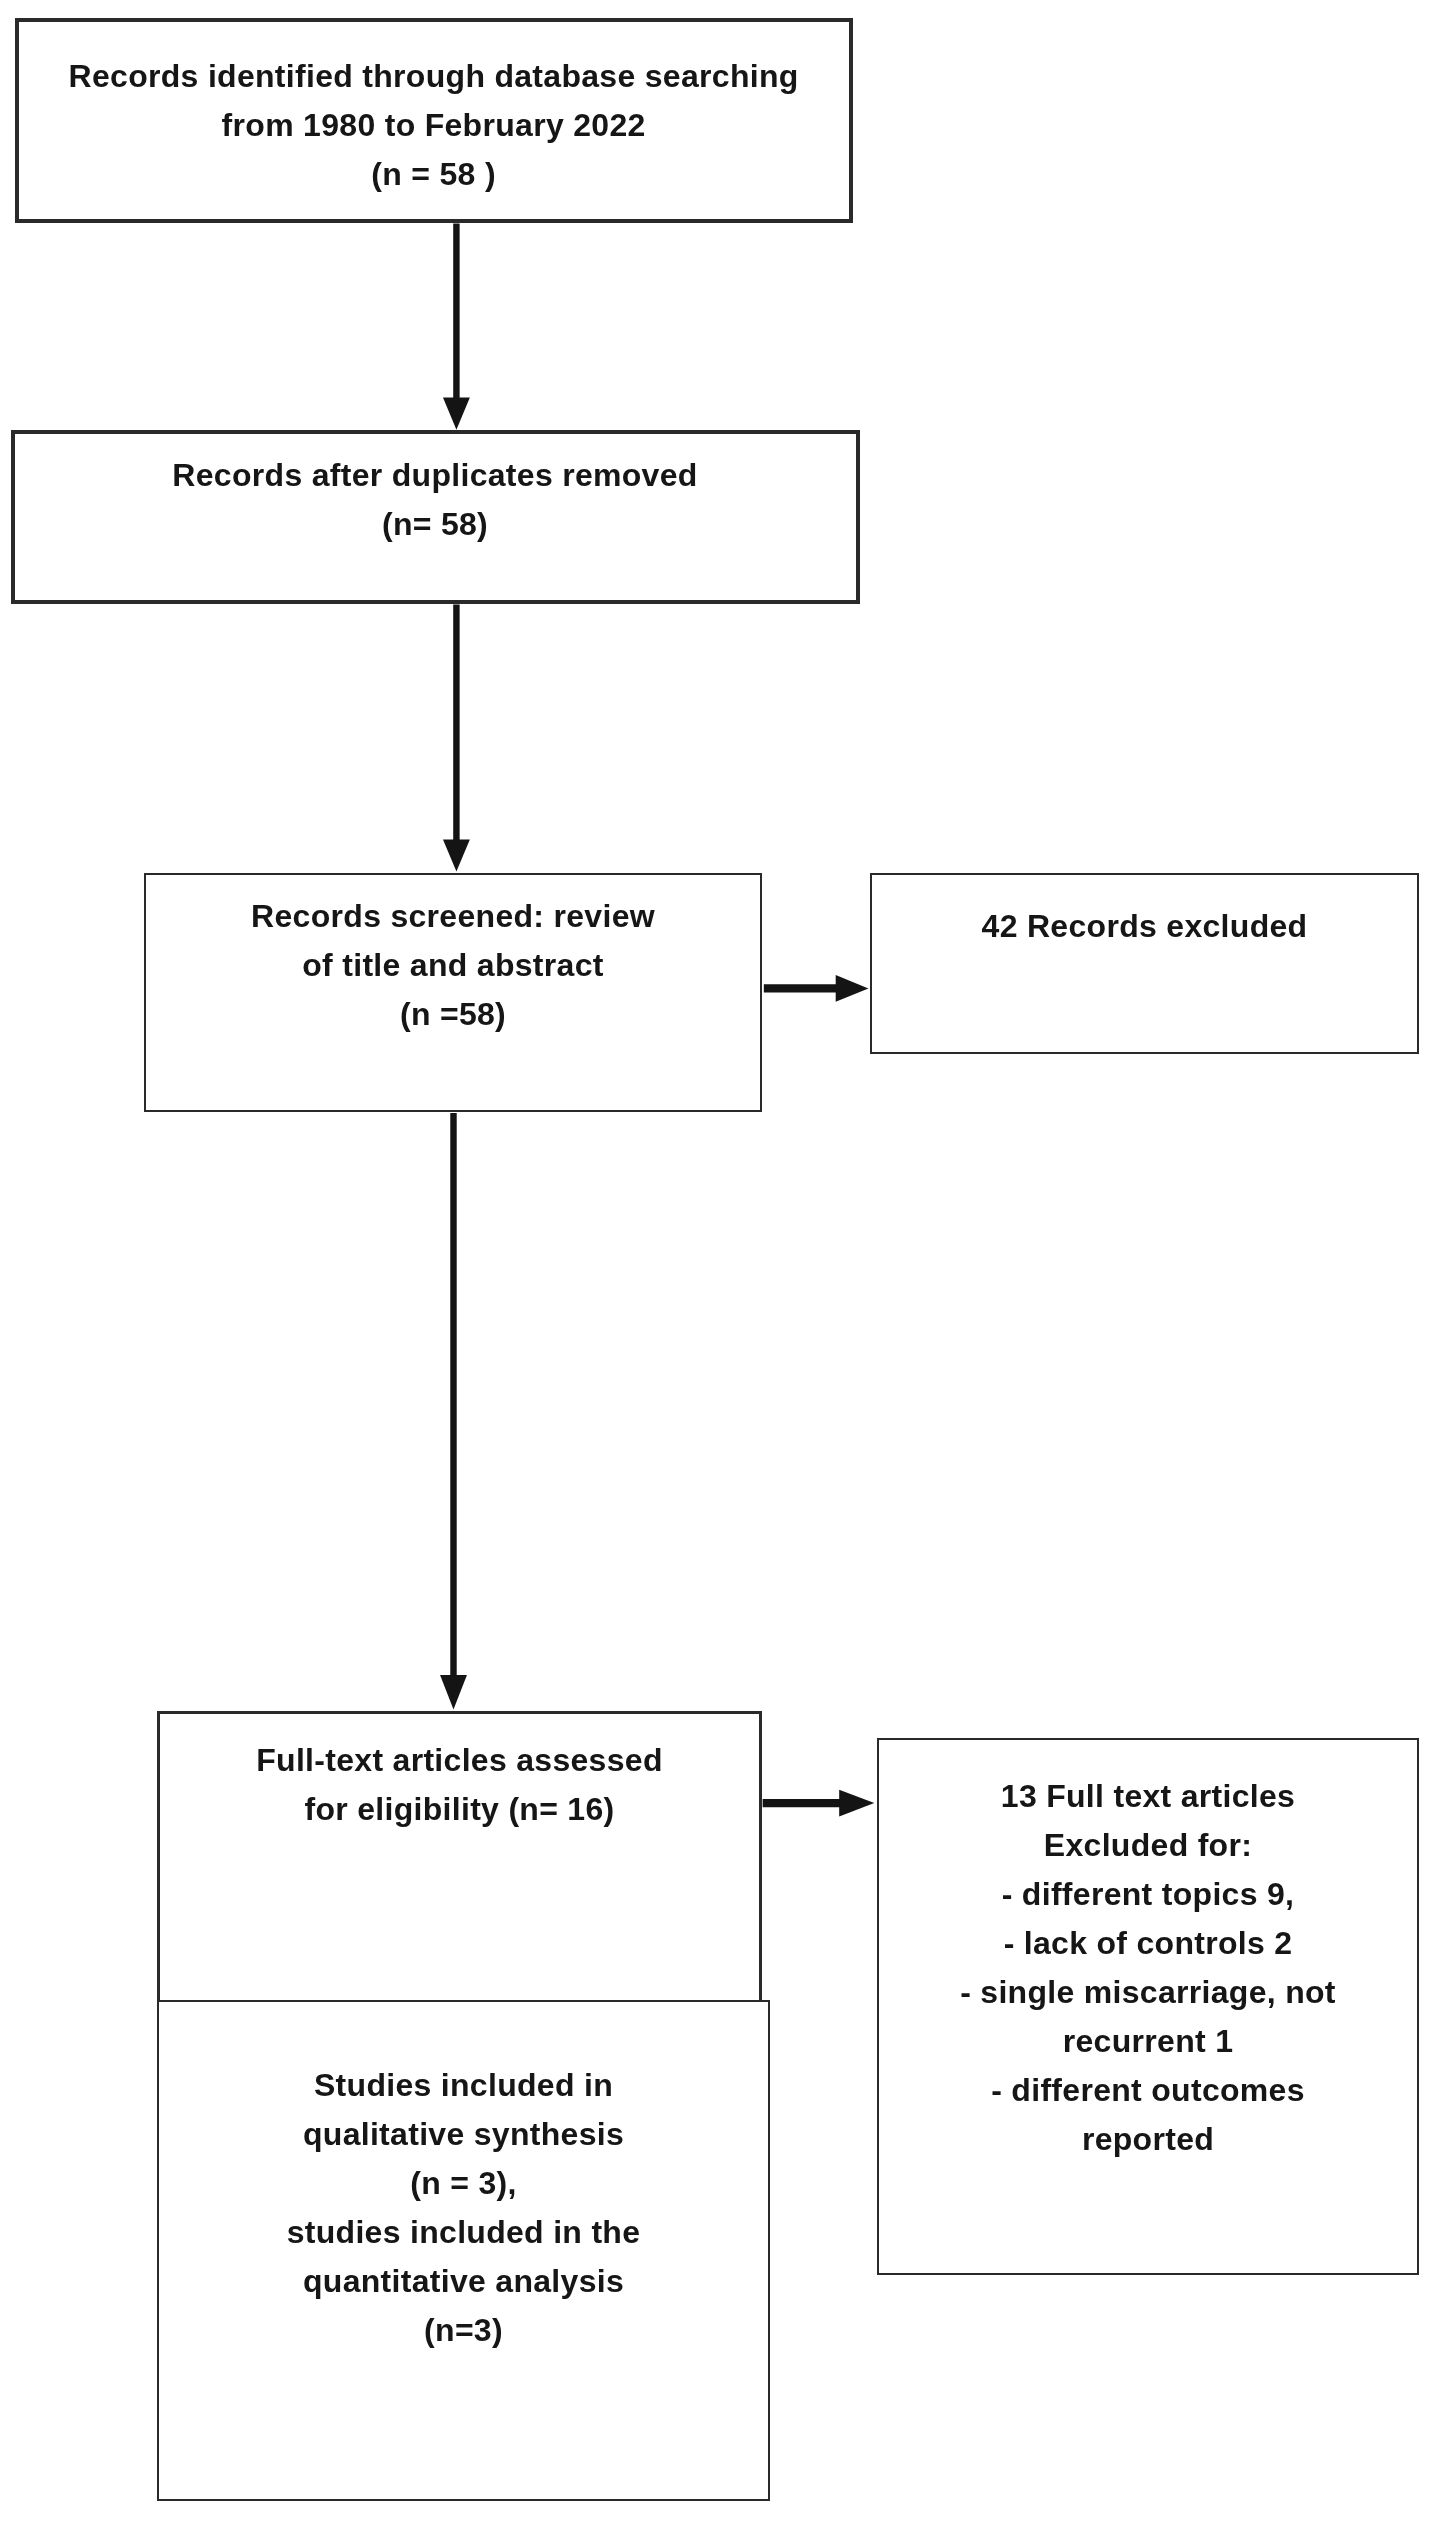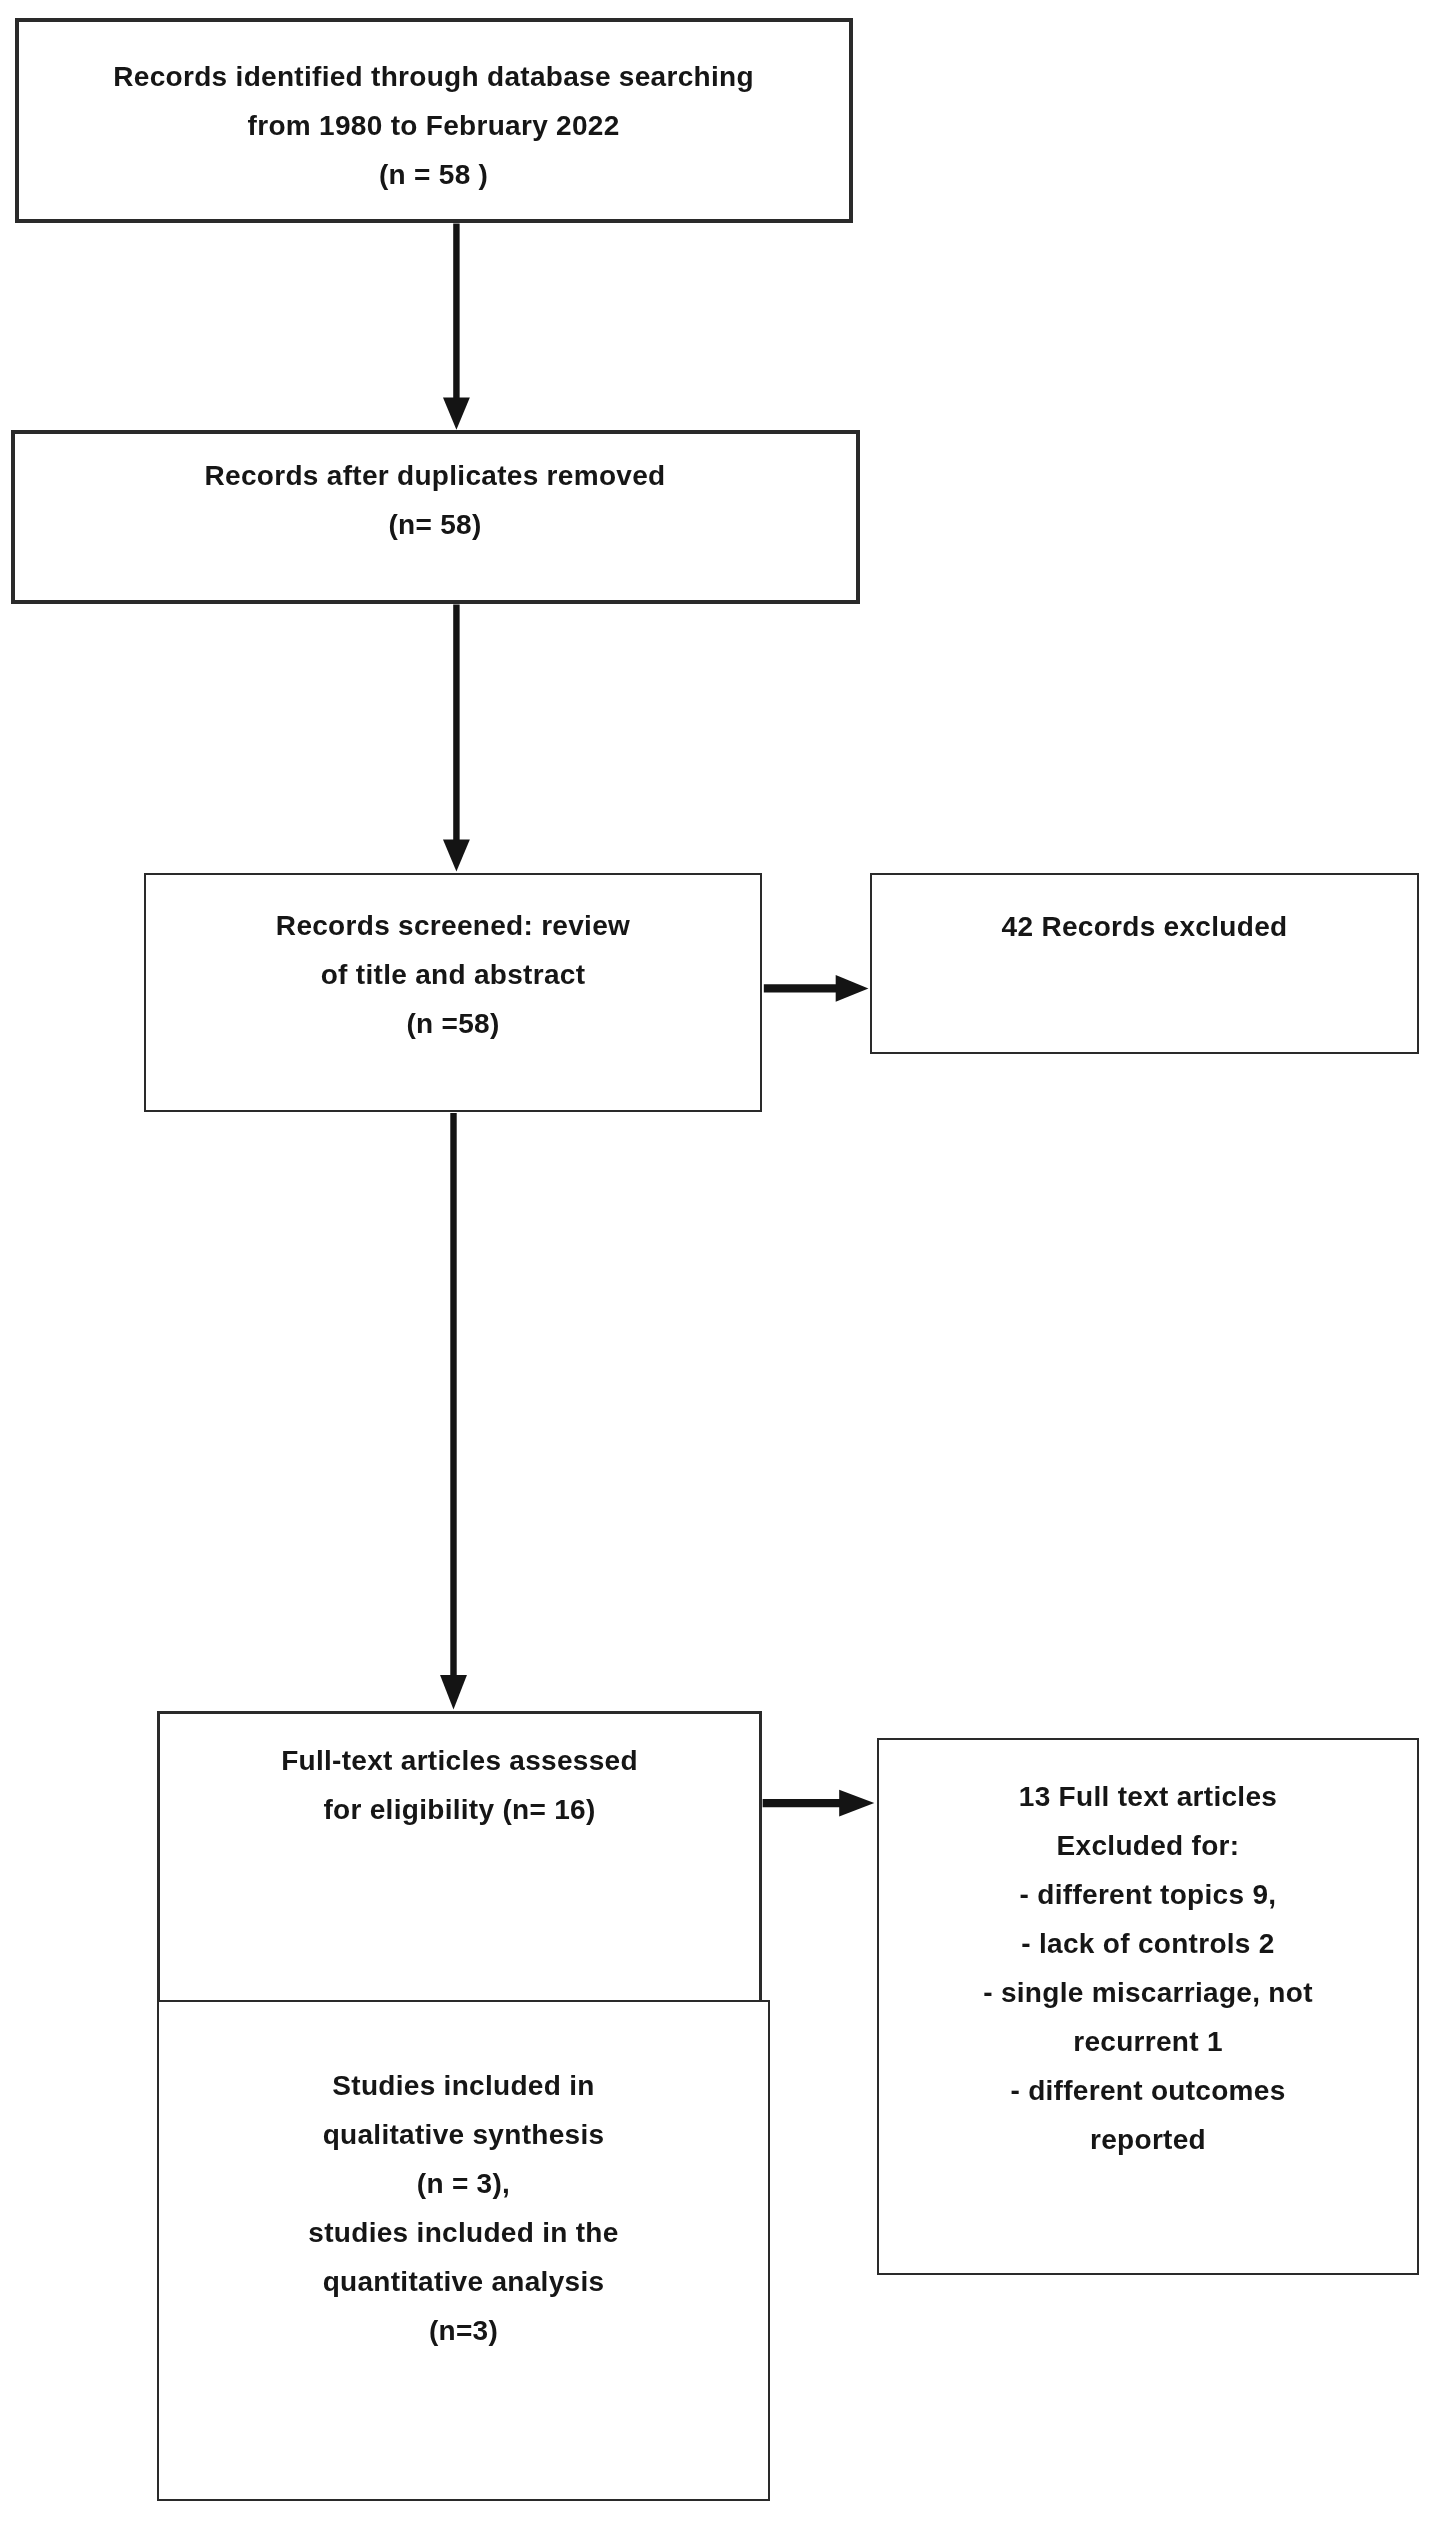--- a/index.html
+++ b/index.html
@@ -12,29 +12,29 @@
     overflow:hidden;
   }
   .arrows{position:absolute;left:0;top:0;width:1454px;height:2525px;}
   .arrows line{stroke:#141414;}
   .arrows polygon{fill:#141414;}
   .box{
     position:absolute;
     box-sizing:border-box;
     background:#ffffff;
     color:#161616;
-    font-size:28px;
+    font-size:32px;
     line-height:49px;
     font-weight:700;
     text-align:center;
     letter-spacing:0.3px;
   }
   .b-identified {left:14.6px;  top:17.5px;   width:838px; height:205px; border:4.1px solid #2a2a2a; padding-top:30px;}
   .b-duplicates {left:10.5px;  top:430px;  width:849px; height:174px; border:4.1px solid #2a2a2a; padding-top:17px;}
-  .b-screened   {left:144px; top:873px; width:618px; height:239px; border:2.9px solid #2a2a2a; padding-top:26px;}
+  .b-screened   {left:144px; top:873px; width:618px; height:239px; border:2.9px solid #2a2a2a; padding-top:17px;}
   .b-rec-excl   {left:870px;top:873px; width:549px;  height:181px; border:2.3px solid #2a2a2a; padding-top:27px;}
   .b-fulltext   {left:157px; top:1711px; width:605px; height:300px; border:3.5px solid #2a2a2a; padding-top:22px;}
   .b-ft-excl    {left:877px;top:1738px; width:542px;  height:537px; border:2.3px solid #2a2a2a; padding-top:32px;}
   .b-included   {left:157px; top:2000px; width:613px; height:501px; border:2.9px solid #2a2a2a; padding-top:59px;}
   .tline{white-space:nowrap;}
 </style>
 </head>
 <body>
 
 <div class="canvas">

